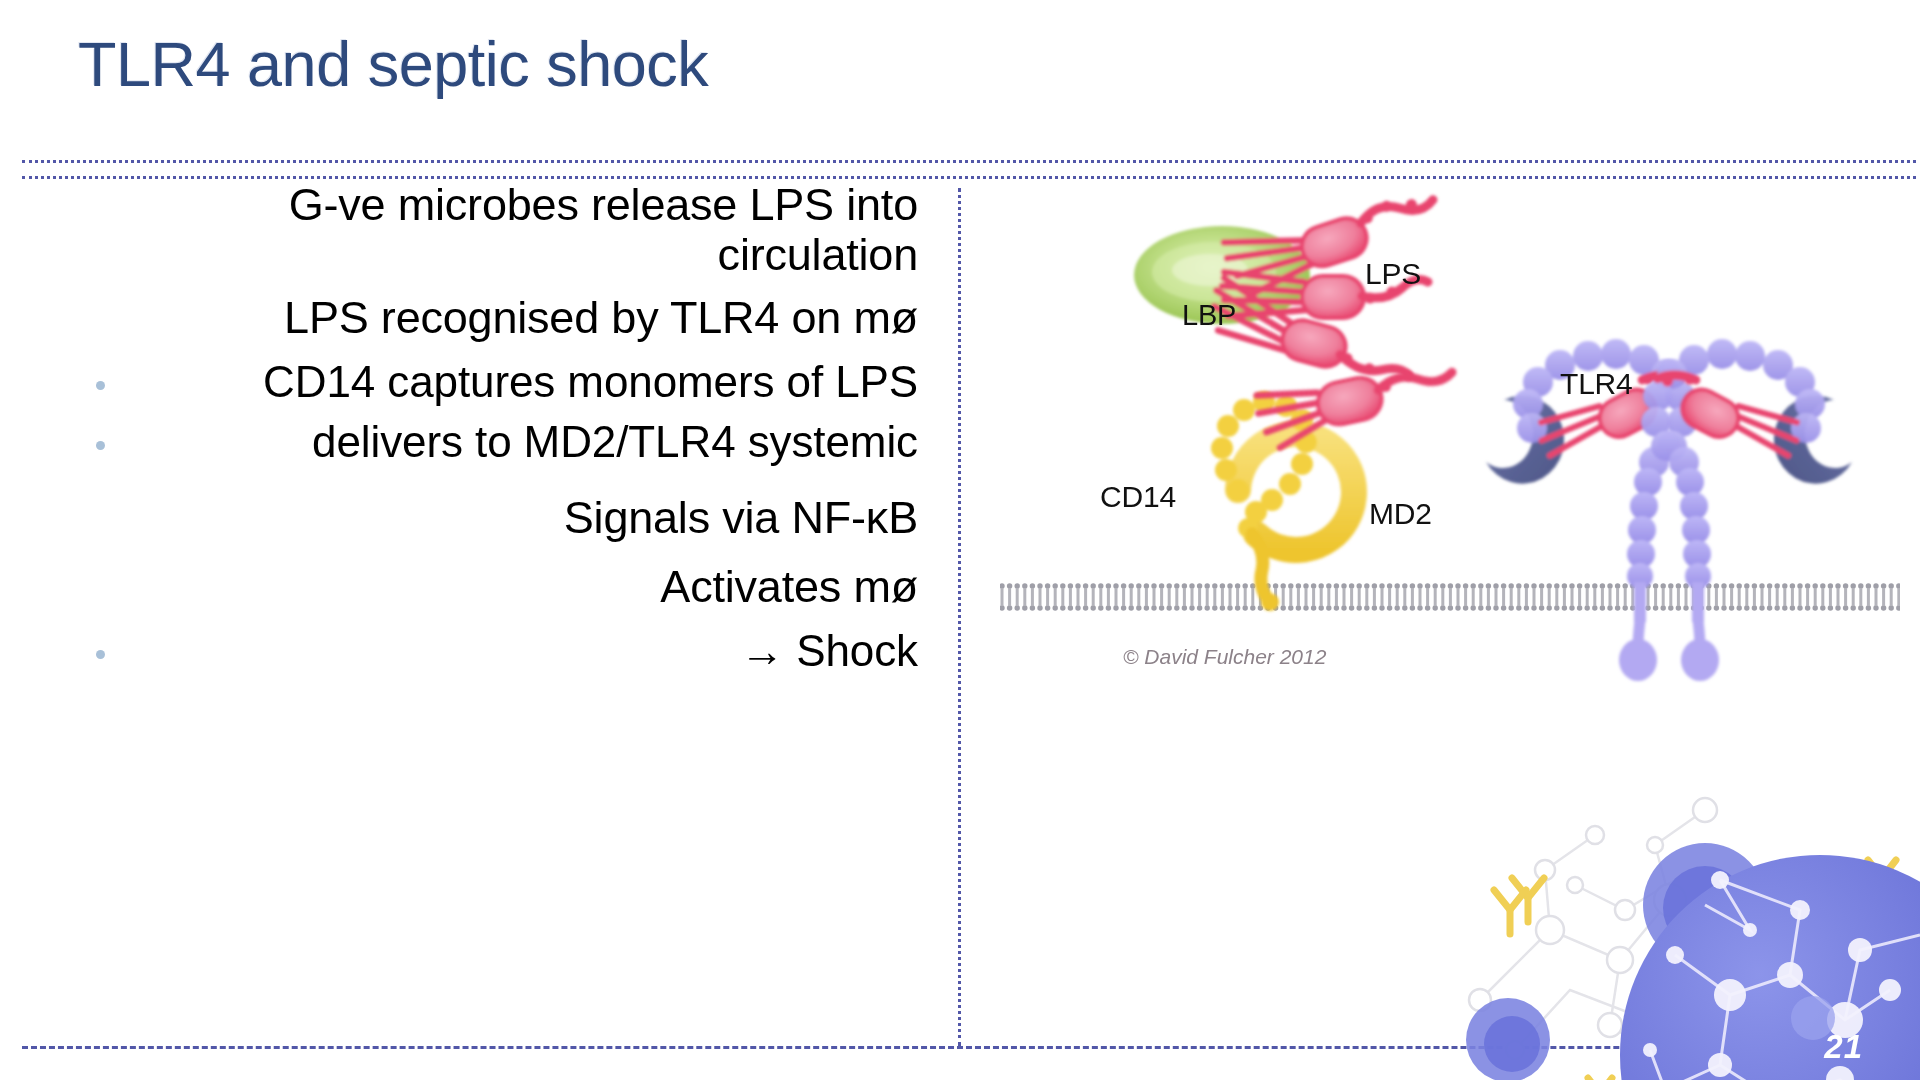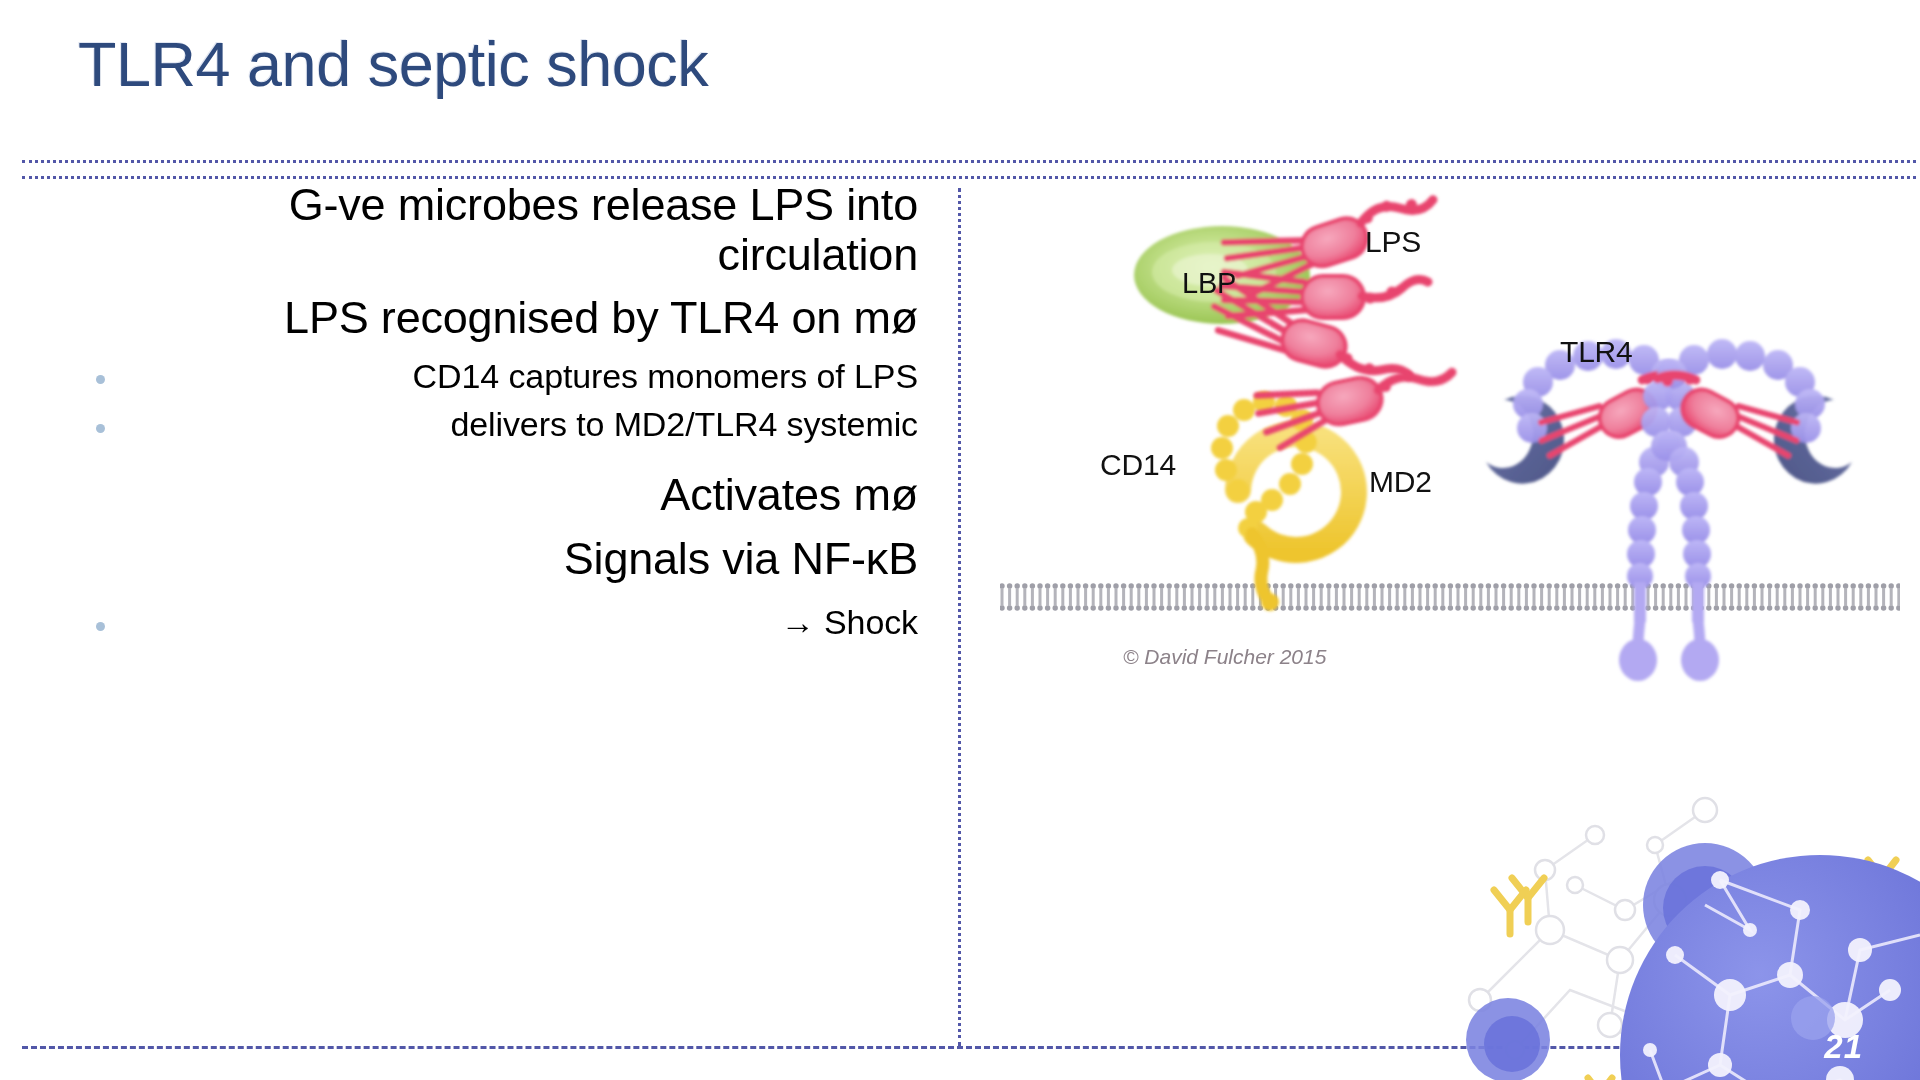--- a/index.html
+++ b/index.html
@@ -63,21 +63,21 @@
     text-align: right;
   }
   .lvl1 {
     font-size: 45px;
     color: #000000;
     line-height: 1.10;
     margin: 0 0 14px 0;
     letter-spacing: -0.2px;
   }
   .lvl2 {
-    font-size: 34px;
+    font-size: 44px;
     color: #000000;
     line-height: 1.14;
     margin: 0 0 10px 0;
     padding-left: 44px;
     position: relative;
     letter-spacing: -0.1px;
   }
   .lvl2 .dot {
     position: absolute;
     left: 18px;
@@ -99,20 +99,21 @@
     height: 520px;
   }
   #figure svg { display: block; }
 
   .fig-label {
     position: absolute;
     font-size: 30px;
     color: #111111;
     white-space: nowrap;
     letter-spacing: -0.2px;
+    margin-top: 32px;
   }
   #lbl-lps   { left: 365px; top: 35px; }
   #lbl-tlr4  { left: 560px; top: 145px; }
   #lbl-cd14  { left: 100px; top: 258px; }
   #lbl-md2   { left: 369px; top: 275px; }
 
   #lbl-lbp {
     position: absolute;
     left: 182px;
     top: 77px;
@@ -161,22 +162,22 @@
   <div class="hrule" id="rule-top-a"></div>
   <div class="hrule" id="rule-top-b"></div>
   <div class="hrule" id="rule-bottom"></div>
   <div id="vrule"></div>
 
   <div id="body-col">
     <div class="lvl1">G-ve microbes release LPS into circulation</div>
     <div class="lvl1">LPS recognised by TLR4 on mø</div>
     <div class="lvl2"><span class="dot"></span><span>CD14 captures monomers of LPS</span></div>
     <div class="lvl2 gap-m"><span class="dot"></span><span>delivers to MD2/TLR4 systemic</span></div>
+    <div class="lvl1 gap-s">Signals via NF-κB</div>
     <div class="lvl1">Activates mø</div>
-    <div class="lvl1 gap-s">Signals via NF-κB</div>
     <div class="lvl2"><span class="dot"></span><span>→ Shock</span></div>
   </div>
 
   <div id="figure">
 
     <svg width="900" height="520" viewBox="0 0 900 520" xmlns="http://www.w3.org/2000/svg">
       <defs>
         <radialGradient id="gLbp" cx="45%" cy="42%" r="62%">
           <stop offset="0%" stop-color="#e7f5c9"></stop>
           <stop offset="45%" stop-color="#c2e08a"></stop>
@@ -1343,21 +1344,21 @@
       </g>
     </svg>
 
     <div id="lbl-lbp" class="fig-label">LBP</div>
     <div id="lbl-lps" class="fig-label">LPS</div>
     <div id="lbl-tlr4" class="fig-label">TLR4</div>
     <div id="lbl-cd14" class="fig-label">CD14</div>
     <div id="lbl-md2" class="fig-label">MD2</div>
   </div>
 
-  <div id="copyright">© David Fulcher 2015</div>
+  <div id="copyright">© David Fulcher 2012</div>
 
   <div id="decor">
     <svg width="500" height="330" viewBox="0 0 500 330" xmlns="http://www.w3.org/2000/svg">
       <defs>
         <clipPath id="clipDecor">
             <rect x="0" y="0" width="500" height="330"></rect>
           </clipPath>
         <radialGradient id="gBlue" cx="35%" cy="30%" r="75%">
           <stop offset="0%" stop-color="#8c94ea"></stop>
           <stop offset="100%" stop-color="#6068d2"></stop>

